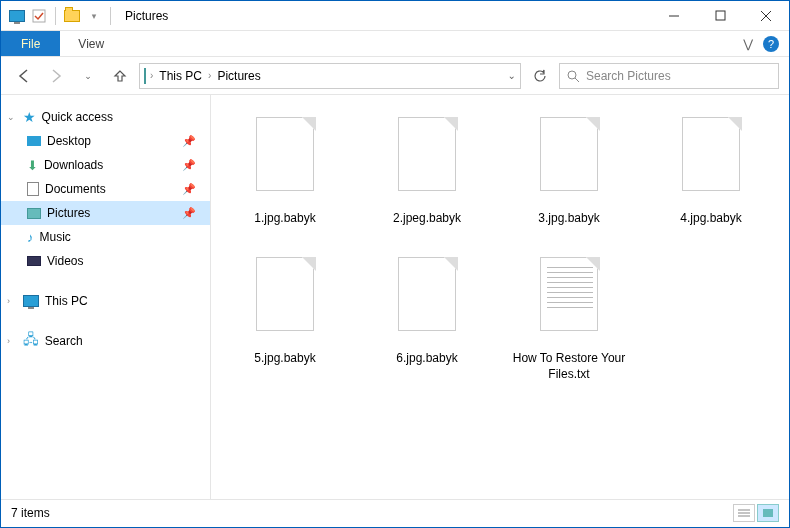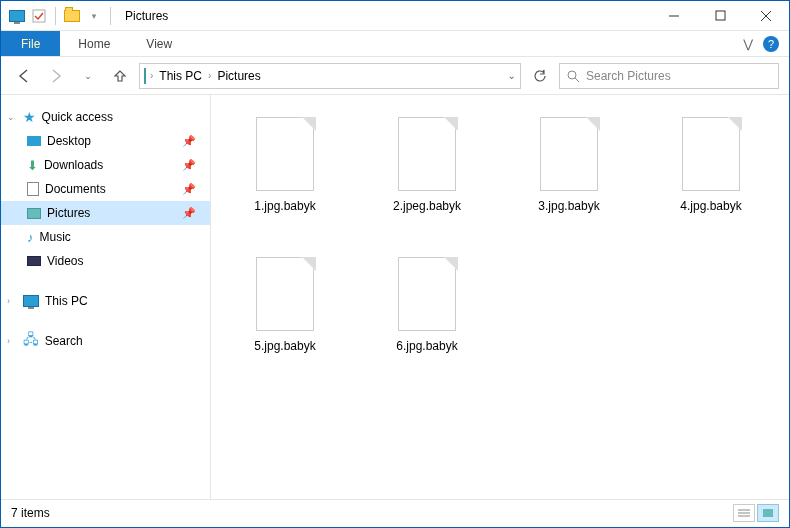--- a/index.html
+++ b/index.html
@@ -32,21 +32,21 @@
 .sb-group{margin-bottom:16px;position:relative}
 .files{flex:1;padding:16px 8px 8px 8px;position:relative}
 .files-grid{display:flex;flex-wrap:wrap;gap:0 10px}
 .file{width:132px;height:140px;display:flex;flex-direction:column;align-items:center;padding-top:4px}
 .file-icon{width:64px;height:78px;position:relative}
 .file-icon .page{width:58px;height:74px;background:#fff;border:1px solid #ccc;position:absolute;left:3px;top:2px}
 .file-icon .fold{position:absolute;right:1px;top:2px;width:0;height:0;border-left:14px solid transparent;border-top:14px solid #ddd}
 .file-icon .foldw{position:absolute;right:1px;top:2px;width:14px;height:14px;background:#fff;clip-path:polygon(0 0,100% 100%,100% 0)}
 .file-icon.text .lines{position:absolute;left:10px;top:12px;right:8px;display:flex;flex-direction:column;gap:4px}
 .file-icon.text .lines div{height:1px;background:#bbb}
-.file-label{text-align:center;margin-top:6px;line-height:1.3;max-width:120px;word-wrap:break-word}
+.file-label{text-align:center;margin-top:18px;line-height:1.3;max-width:120px;word-wrap:break-word}
 .statusbar{height:26px;border-top:1px solid #e5e5e5;display:flex;align-items:center;padding:11px 10px}
 .sb-view{margin-left:auto;display:flex;gap:2px}
 .sb-view .v{width:22px;height:18px;border:1px solid #ccc;display:flex;align-items:center;justify-content:center}
 .sb-view .v.active{background:#cde8ff;border-color:#8cc}
 .watermark{position:absolute;inset:0;display:flex;align-items:center;justify-content:center;pointer-events:none;opacity:.06;font-size:130px;font-weight:700;color:#666;font-style:italic;letter-spacing:-8px}
 .ico-monitor{width:16px;height:12px;background:#2a9fd6;border:1px solid #1a6fa0;position:relative}
 .ico-monitor:after{content:"";position:absolute;bottom:-3px;left:4px;width:6px;height:2px;background:#888}
 .ico-folder{width:16px;height:12px;background:#ffd35a;border:1px solid #d9a400;position:relative}
 .ico-folder:before{content:"";position:absolute;top:-4px;left:0;width:6px;height:3px;background:#ffd35a;border:1px solid #d9a400;border-bottom:none}
 .ico-star{color:#2a9fd6;font-size:14px}
@@ -95,21 +95,20 @@
         <svg width="12" height="12">
           <line x1="1" y1="1" x2="11" y2="11" stroke="#333"></line>
           <line x1="11" y1="1" x2="1" y2="11" stroke="#333"></line>
         </svg>
       </div>
   </div>
 </div>
 
 <div class="ribbonbar">
   <div class="file-tab">File</div>
-  <div class="rtab">Home</div>
   <div class="rtab">View</div>
   <div class="rright">
     <span style="color:#666">⋁</span>
     <span class="help-circle">?</span>
   </div>
 </div>
 
 <div class="navbar">
   <div class="nav-btn">
       <svg width="16" height="16">
@@ -250,20 +249,39 @@
           </div>
           <div class="file-label">5.jpg.babyk</div>
         </div>
         <div class="file">
           <div class="file-icon ">
             <div class="page"></div>
             <div class="foldw"></div>
             <div class="fold"></div>
           </div>
           <div class="file-label">6.jpg.babyk</div>
+        </div>
+        <div class="file">
+          <div class="file-icon text">
+            <div class="page"></div>
+            <div class="foldw"></div>
+            <div class="fold"></div>
+            <div class="lines">
+              <div></div>
+              <div></div>
+              <div></div>
+              <div></div>
+              <div></div>
+              <div></div>
+              <div></div>
+              <div></div>
+              <div></div>
+            </div>
+          </div>
+          <div class="file-label">How To Restore Your Files.txt</div>
         </div>
       </div>
   </div>
 </div>
 
 <div class="statusbar">
   <span>7 items</span>
   <div class="sb-view">
     <div class="v">
         <svg width="12" height="10">

